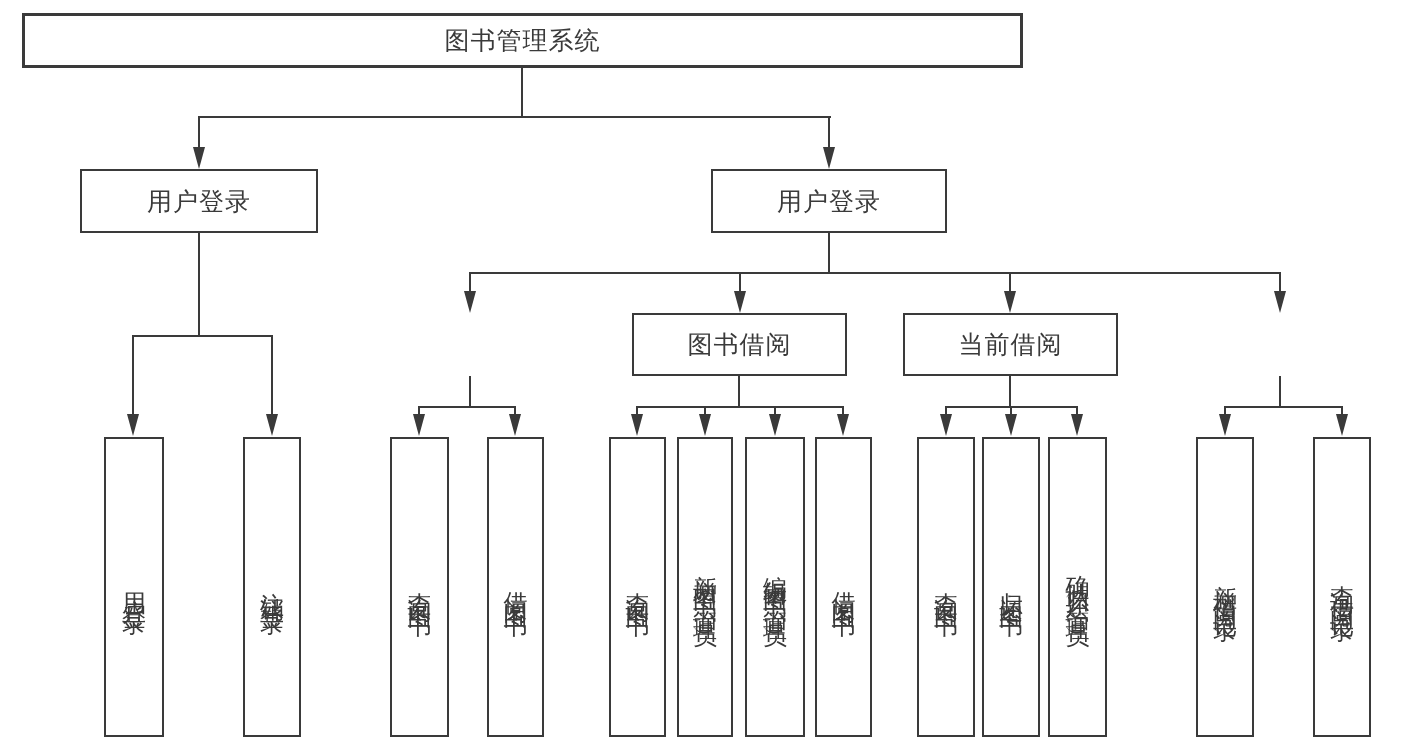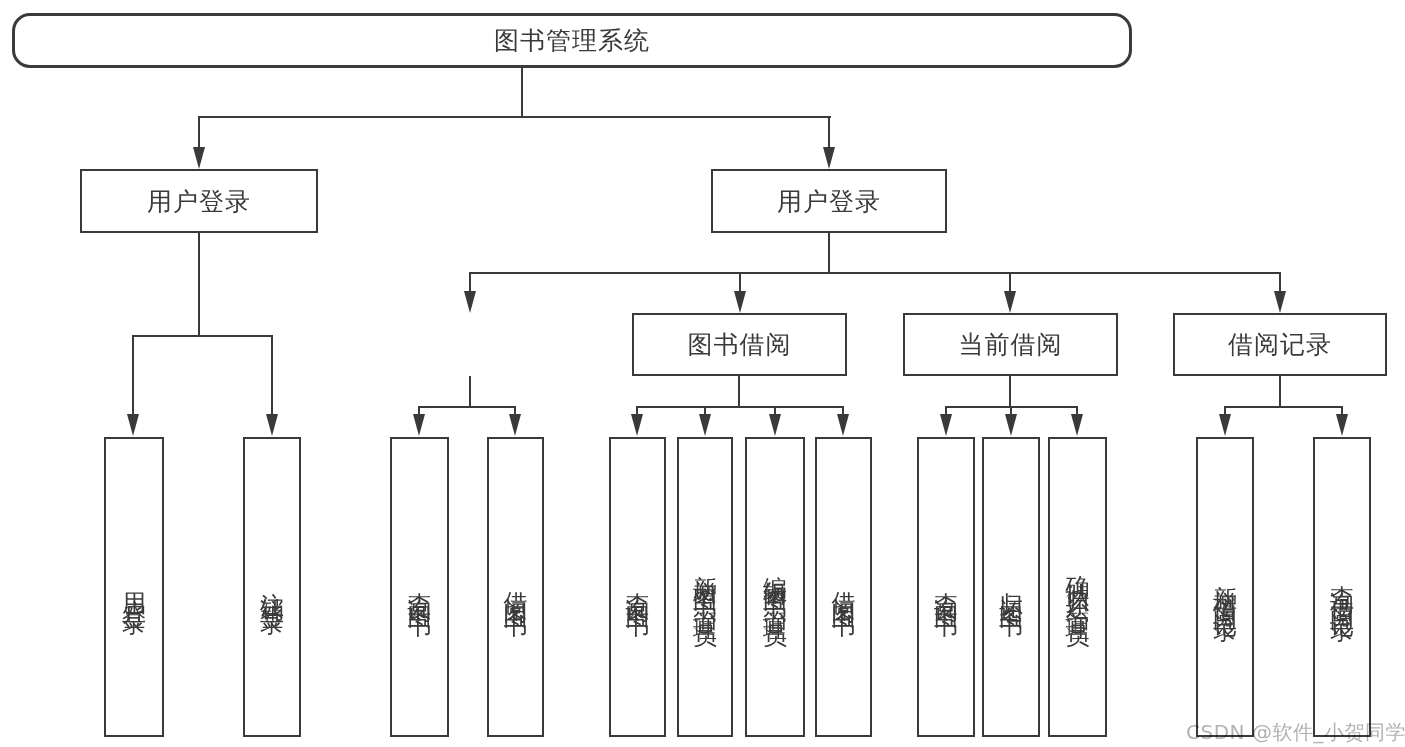--- a/index.html
+++ b/index.html
@@ -50,21 +50,21 @@
     white-space:nowrap;
     mix-blend-mode:multiply;
     z-index:6;
   }
 </style>
 </head>
 <body>
 
 <div class="canvas">
 
-  <div class="box root" style="left:12px;top:13px;width:1120px;height:55px;border-radius:18px;">
+  <div class="box root" style="left:22px;top:13px;width:1001px;height:55px;">
     <span>图书管理系统</span>
   </div>
 
   <div class="vline" style="left:521px;top:68px;height:50px;"></div>
   <div class="hline" style="left:198px;top:116px;width:633px;"></div>
   <div class="vline" style="left:198px;top:116px;height:32px;"></div>
   <div class="arrow" style="left:193px;top:147px;"></div>
   <div class="vline" style="left:828px;top:116px;height:32px;"></div>
   <div class="arrow" style="left:823px;top:147px;"></div>
 
@@ -91,23 +91,20 @@
   <div class="vline" style="left:1009px;top:272px;height:20px;"></div>
   <div class="arrow" style="left:1004px;top:291px;"></div>
   <div class="vline" style="left:1279px;top:272px;height:20px;"></div>
   <div class="arrow" style="left:1274px;top:291px;"></div>
 
   <div class="box" style="left:903px;top:313px;width:215px;height:63px;">
     <span>当前借阅</span>
   </div>
   <div class="box" style="left:632px;top:313px;width:215px;height:63px;">
     <span>图书借阅</span>
-  </div>
-  <div class="box" style="left:1173px;top:313px;width:214px;height:63px;">
-    <span>借阅记录</span>
   </div>
 
   <div class="vline" style="left:469px;top:376px;height:32px;"></div>
   <div class="hline" style="left:418px;top:406px;width:98px;"></div>
   <div class="vline" style="left:418px;top:406px;height:9px;"></div>
   <div class="arrow" style="left:413px;top:414px;"></div>
   <div class="vline" style="left:514px;top:406px;height:9px;"></div>
   <div class="arrow" style="left:509px;top:414px;"></div>
 
   <div class="vline" style="left:738px;top:376px;height:32px;"></div>
@@ -174,15 +171,14 @@
     <span class="vtext">确认归还（管理员）</span>
   </div>
 
   <div class="box vbox" style="left:1196px;top:437px;width:58px;height:300px;">
     <span class="vtext">新增借阅记录</span>
   </div>
   <div class="box vbox" style="left:1313px;top:437px;width:58px;height:300px;">
     <span class="vtext">查询借阅记录</span>
   </div>
 
-  <div class="watermark">CSDN @软件_小贺同学</div>
 
 </div>
 
 </body></html>

